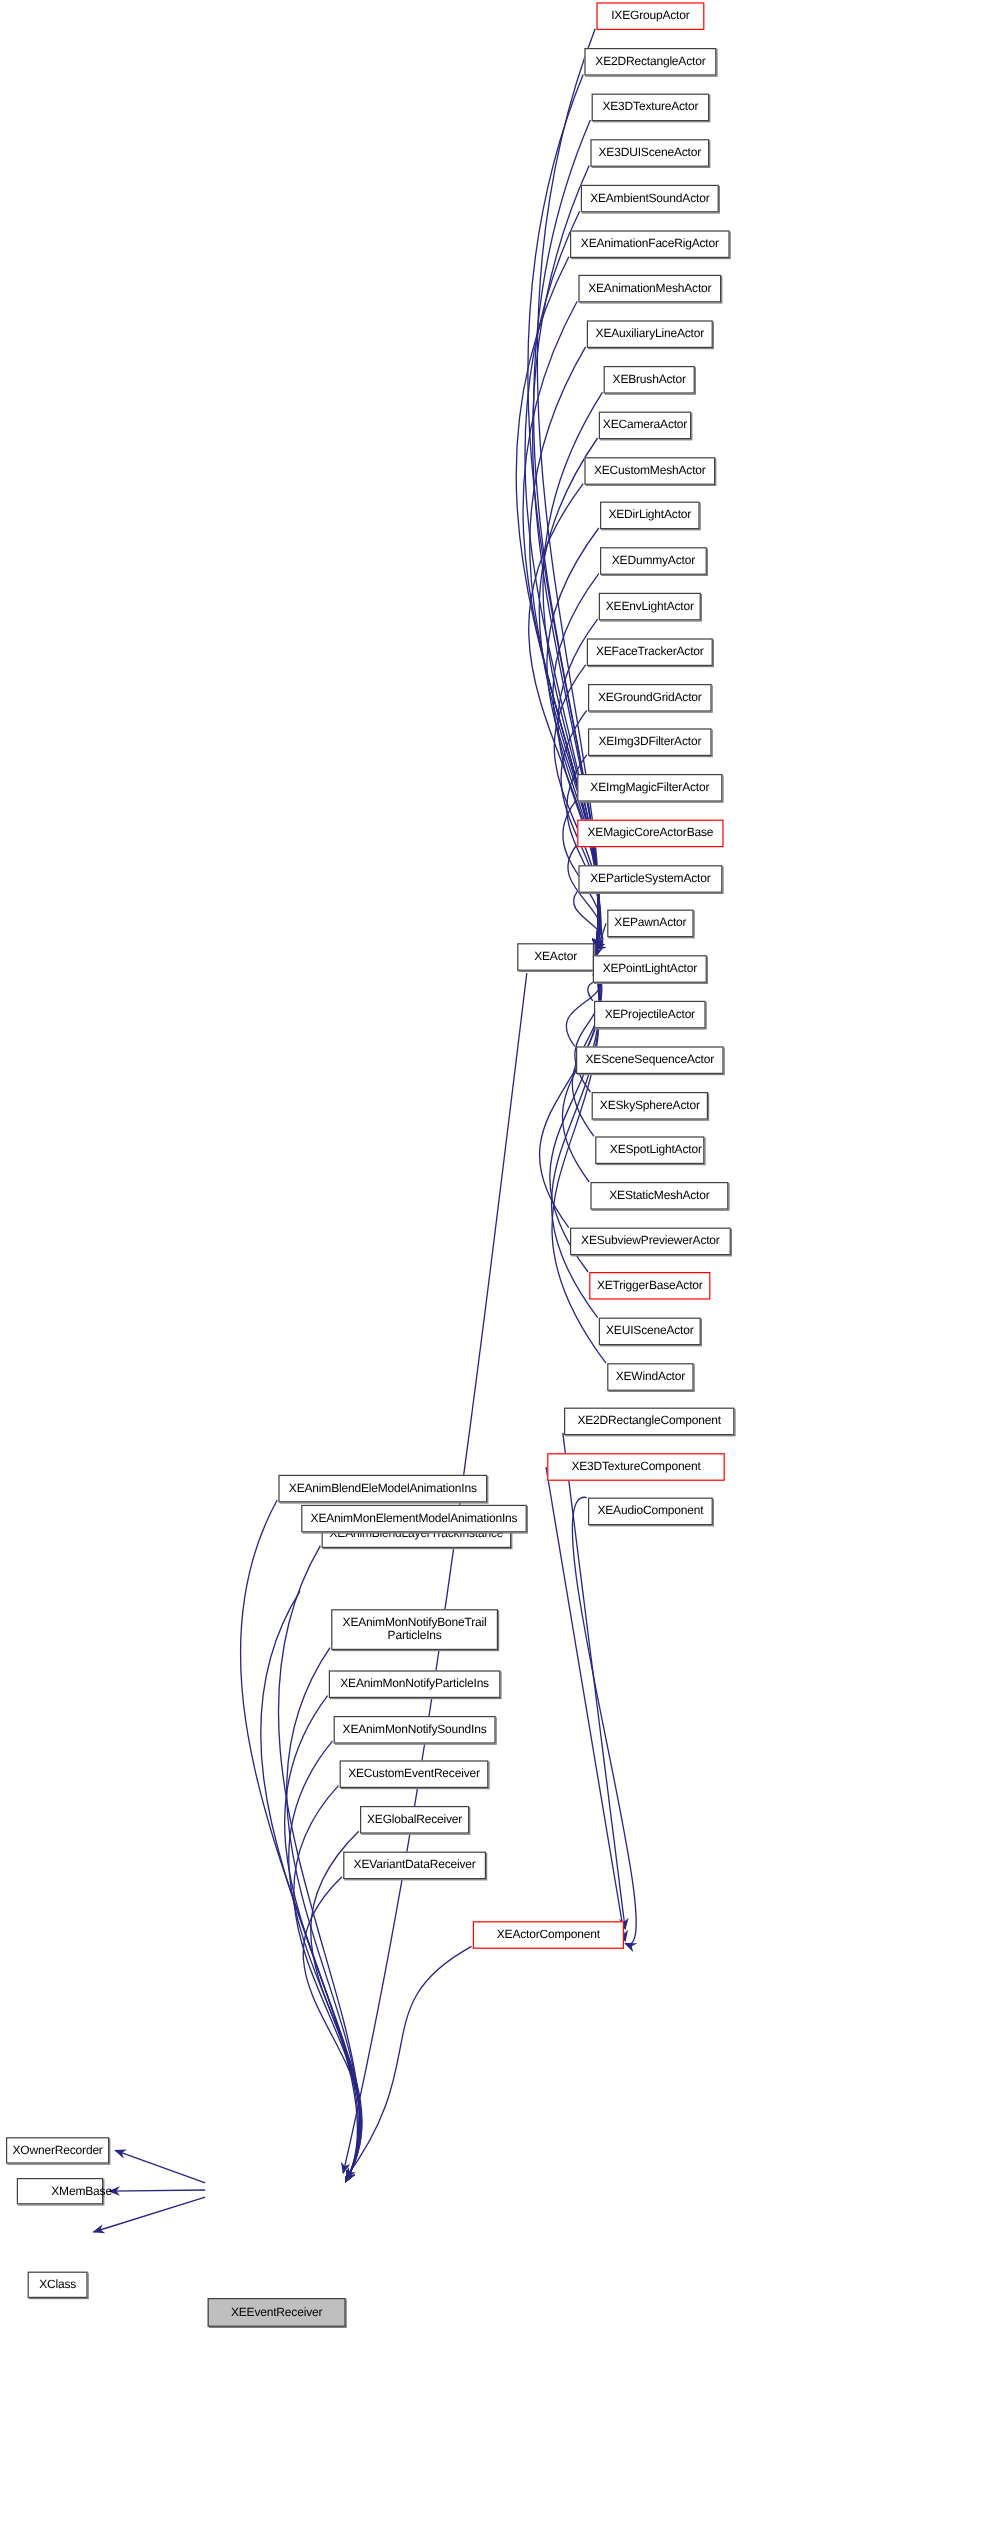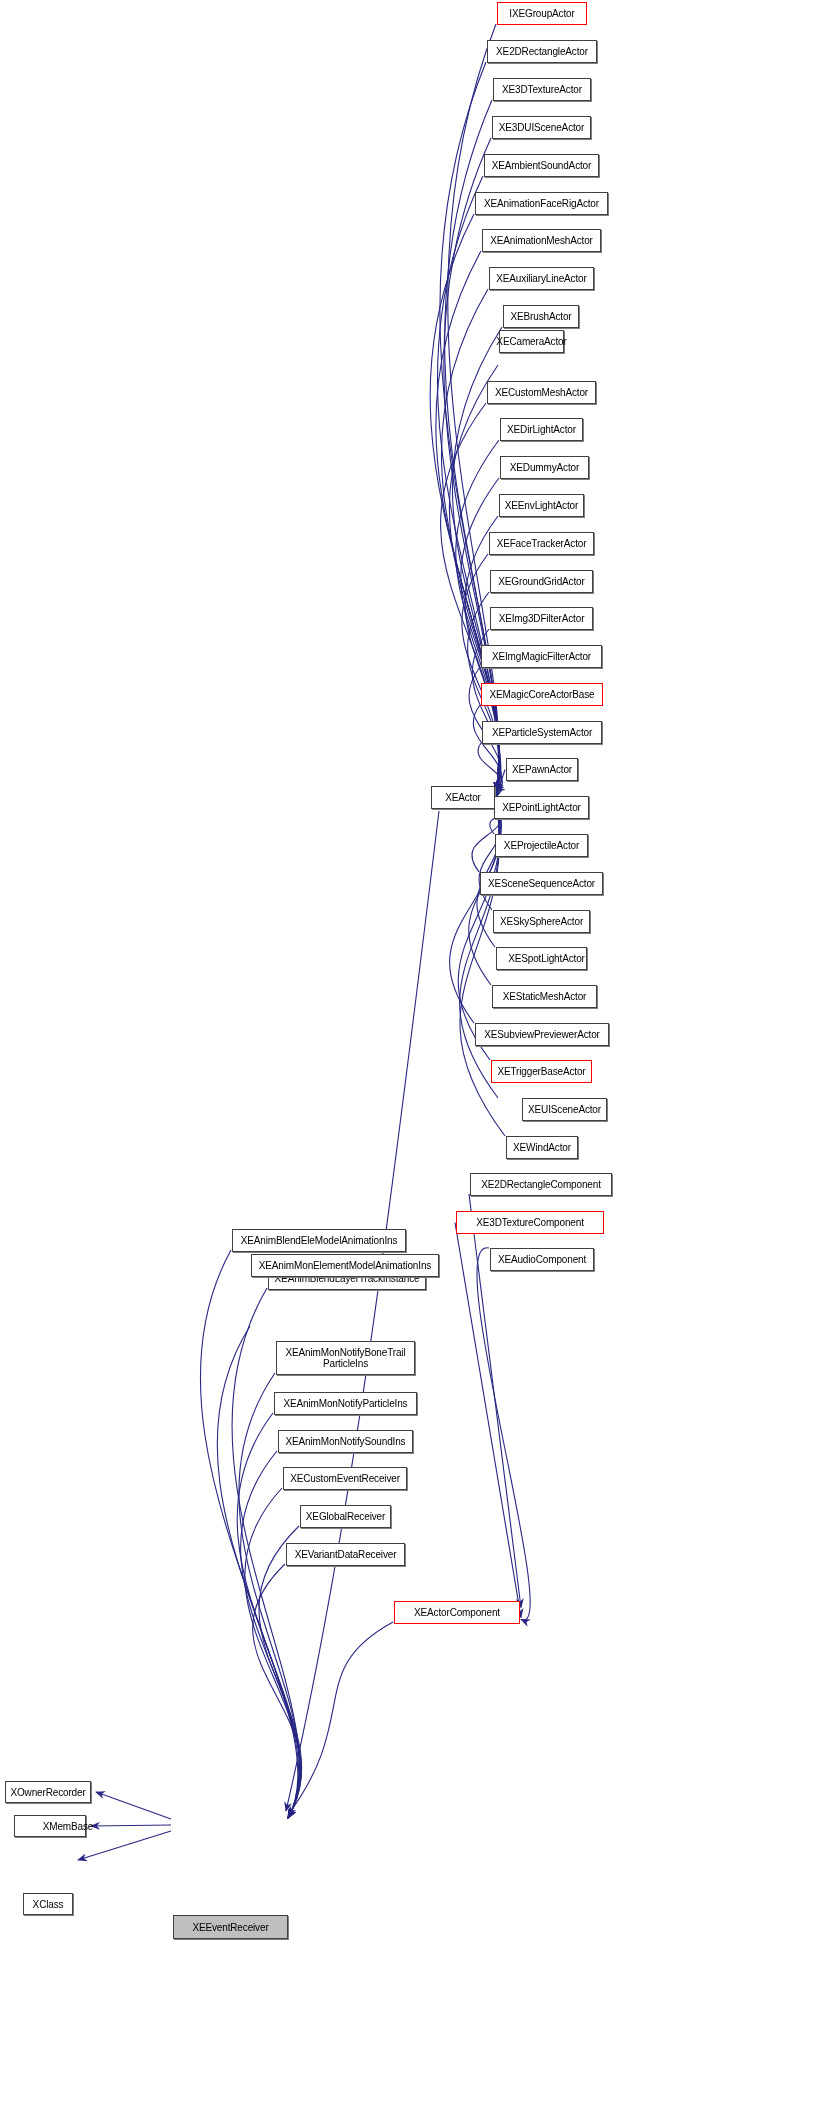--- a/index.html
+++ b/index.html
@@ -121,41 +121,41 @@
     <div class="node current" style="left: 173px; top: 1915px; width: 115px; height: 24px;">XEEventReceiver</div>
     <div class="node red" style="left: 497px; top: 2px; width: 90px; height: 23px;">IXEGroupActor</div>
     <div class="node" style="left: 487px; top: 40px; width: 110px; height: 23px;">XE2DRectangleActor</div>
     <div class="node" style="left: 493px; top: 78px; width: 98px; height: 23px;">XE3DTextureActor</div>
     <div class="node" style="left: 492px; top: 116px; width: 99px; height: 23px;">XE3DUISceneActor</div>
     <div class="node" style="left: 484px; top: 154px; width: 115px; height: 23px;">XEAmbientSoundActor</div>
     <div class="node" style="left: 475px; top: 192px; width: 133px; height: 23px;">XEAnimationFaceRigActor</div>
     <div class="node" style="left: 482px; top: 229px; width: 119px; height: 23px;">XEAnimationMeshActor</div>
     <div class="node" style="left: 489px; top: 267px; width: 105px; height: 23px;">XEAuxiliaryLineActor</div>
     <div class="node" style="left: 503px; top: 305px; width: 76px; height: 23px;">XEBrushActor</div>
-    <div class="node" style="left: 499px; top: 330px; width: 65px; height: 23px;">XECameraActor</div>
+    <div class="node" style="left: 499px; top: 343px; width: 77px; height: 23px;">XECameraActor</div>
     <div class="node" style="left: 487px; top: 381px; width: 109px; height: 23px;">XECustomMeshActor</div>
     <div class="node" style="left: 500px; top: 418px; width: 83px; height: 23px;">XEDirLightActor</div>
     <div class="node" style="left: 500px; top: 456px; width: 89px; height: 23px;">XEDummyActor</div>
     <div class="node" style="left: 499px; top: 494px; width: 85px; height: 23px;">XEEnvLightActor</div>
     <div class="node" style="left: 489px; top: 532px; width: 105px; height: 23px;">XEFaceTrackerActor</div>
     <div class="node" style="left: 490px; top: 570px; width: 103px; height: 23px;">XEGroundGridActor</div>
     <div class="node" style="left: 490px; top: 607px; width: 103px; height: 23px;">XEImg3DFilterActor</div>
     <div class="node" style="left: 481px; top: 645px; width: 121px; height: 23px;">XEImgMagicFilterActor</div>
     <div class="node red" style="left: 481px; top: 683px; width: 122px; height: 23px;">XEMagicCoreActorBase</div>
     <div class="node" style="left: 482px; top: 721px; width: 120px; height: 23px;">XEParticleSystemActor</div>
     <div class="node" style="left: 506px; top: 758px; width: 72px; height: 23px;">XEPawnActor</div>
     <div class="node" style="left: 494px; top: 796px; width: 95px; height: 23px;">XEPointLightActor</div>
     <div class="node" style="left: 495px; top: 834px; width: 93px; height: 23px;">XEProjectileActor</div>
     <div class="node" style="left: 480px; top: 872px; width: 123px; height: 23px;">XESceneSequenceActor</div>
     <div class="node" style="left: 493px; top: 910px; width: 97px; height: 23px;">XESkySphereActor</div>
     <div class="node" style="left: 496px; top: 947px; width: 91px; height: 23px; padding-left: 10px;">XESpotLightActor</div>
-    <div class="node" style="left: 492px; top: 985px; width: 105px; height: 23px;">XEStaticMeshActor</div>
+    <div class="node" style="left: 492px; top: 985px; width: 115px; height: 23px;">XEStaticMeshActor</div>
     <div class="node" style="left: 475px; top: 1023px; width: 134px; height: 23px;">XESubviewPreviewerActor</div>
     <div class="node red" style="left: 491px; top: 1060px; width: 101px; height: 23px;">XETriggerBaseActor</div>
-    <div class="node" style="left: 522px; top: 1098px; width: 85px; height: 23px;">XEUISceneActor</div>
+    <div class="node" style="left: 499px; top: 1098px; width: 85px; height: 23px;">XEUISceneActor</div>
     <div class="node" style="left: 506px; top: 1136px; width: 72px; height: 23px;">XEWindActor</div>
     <div class="node" style="left: 470px; top: 1173px; width: 142px; height: 23px;">XE2DRectangleComponent</div>
     <div class="node red" style="left: 456px; top: 1211px; width: 148px; height: 23px;">XE3DTextureComponent</div>
     <div class="node" style="left: 490px; top: 1248px; width: 104px; height: 23px;">XEAudioComponent</div>
     <div class="node" style="left: 232px; top: 1229px; width: 174px; height: 23px;">XEAnimBlendEleModelAnimationIns</div>
     <div class="node" style="left: 268px; top: 1267px; width: 158px; height: 23px;">XEAnimBlendLayerTrackInstance</div>
     <div class="node" style="left: 251px; top: 1254px; width: 188px; height: 23px;">XEAnimMonElementModelAnimationIns</div>
     <div class="node" style="left: 276px; top: 1341px; width: 139px; height: 34px;">XEAnimMonNotifyBoneTrail
 ParticleIns</div>
     <div class="node" style="left: 274px; top: 1392px; width: 143px; height: 23px;">XEAnimMonNotifyParticleIns</div>

